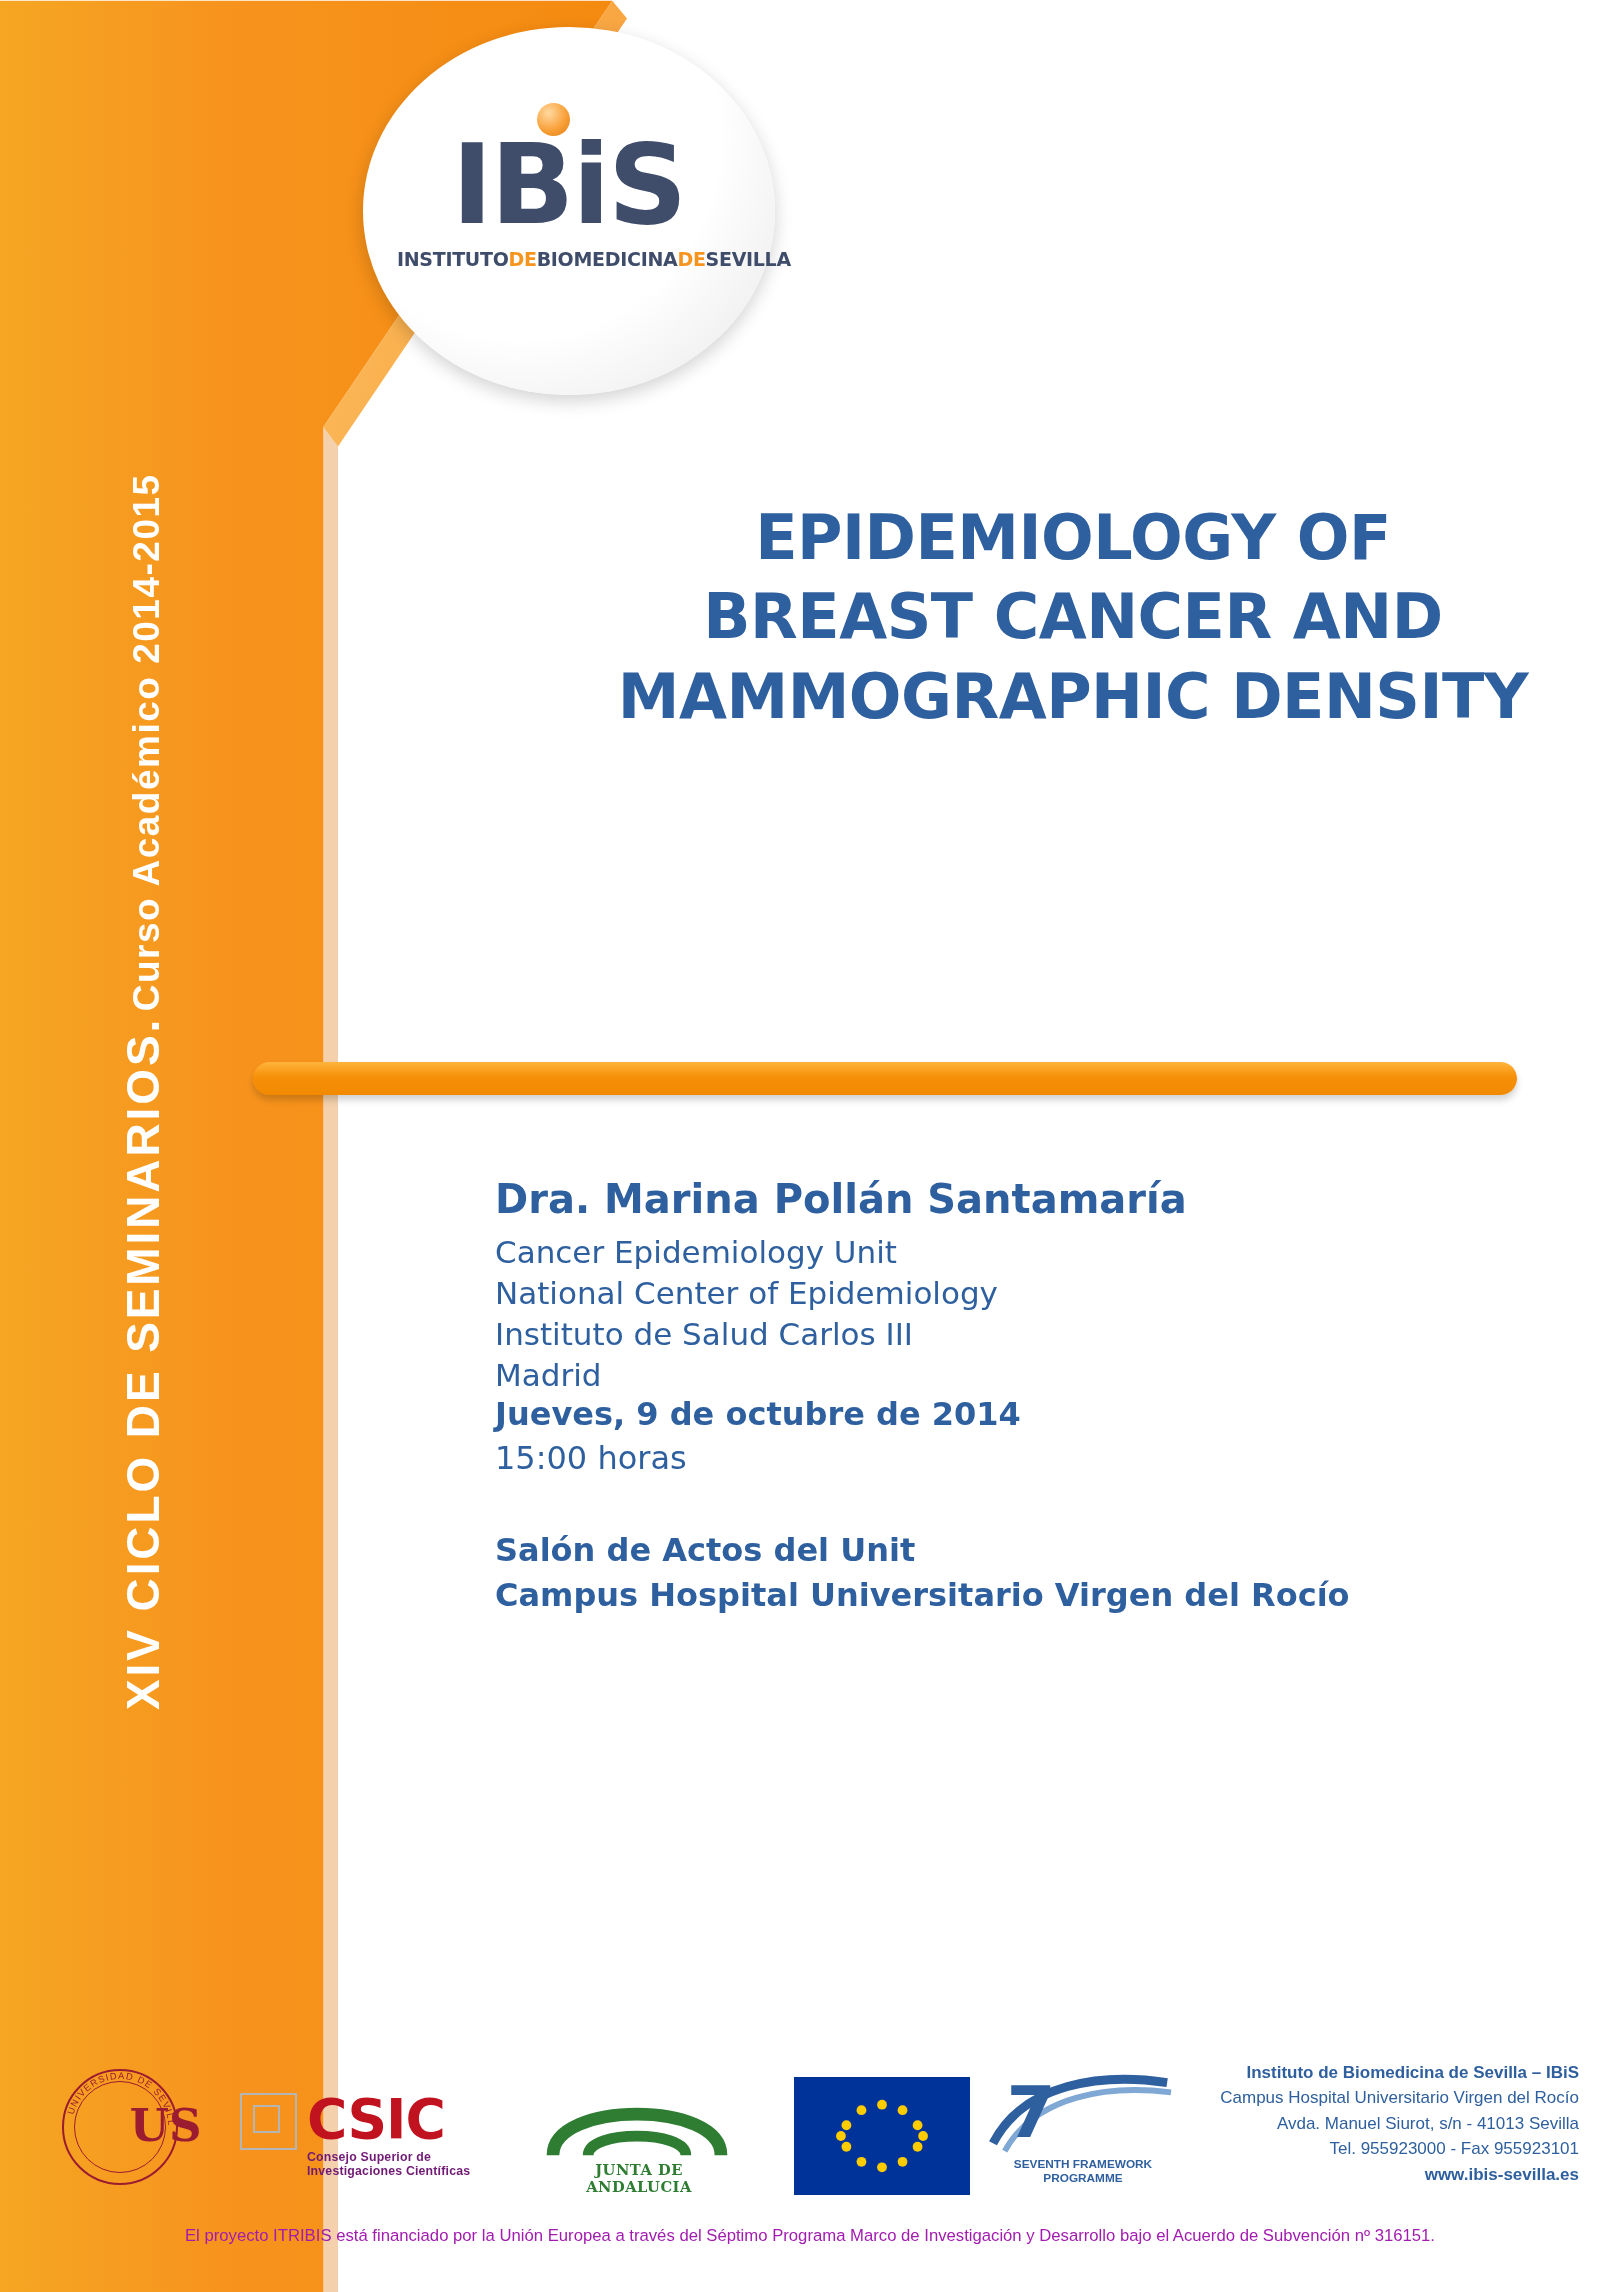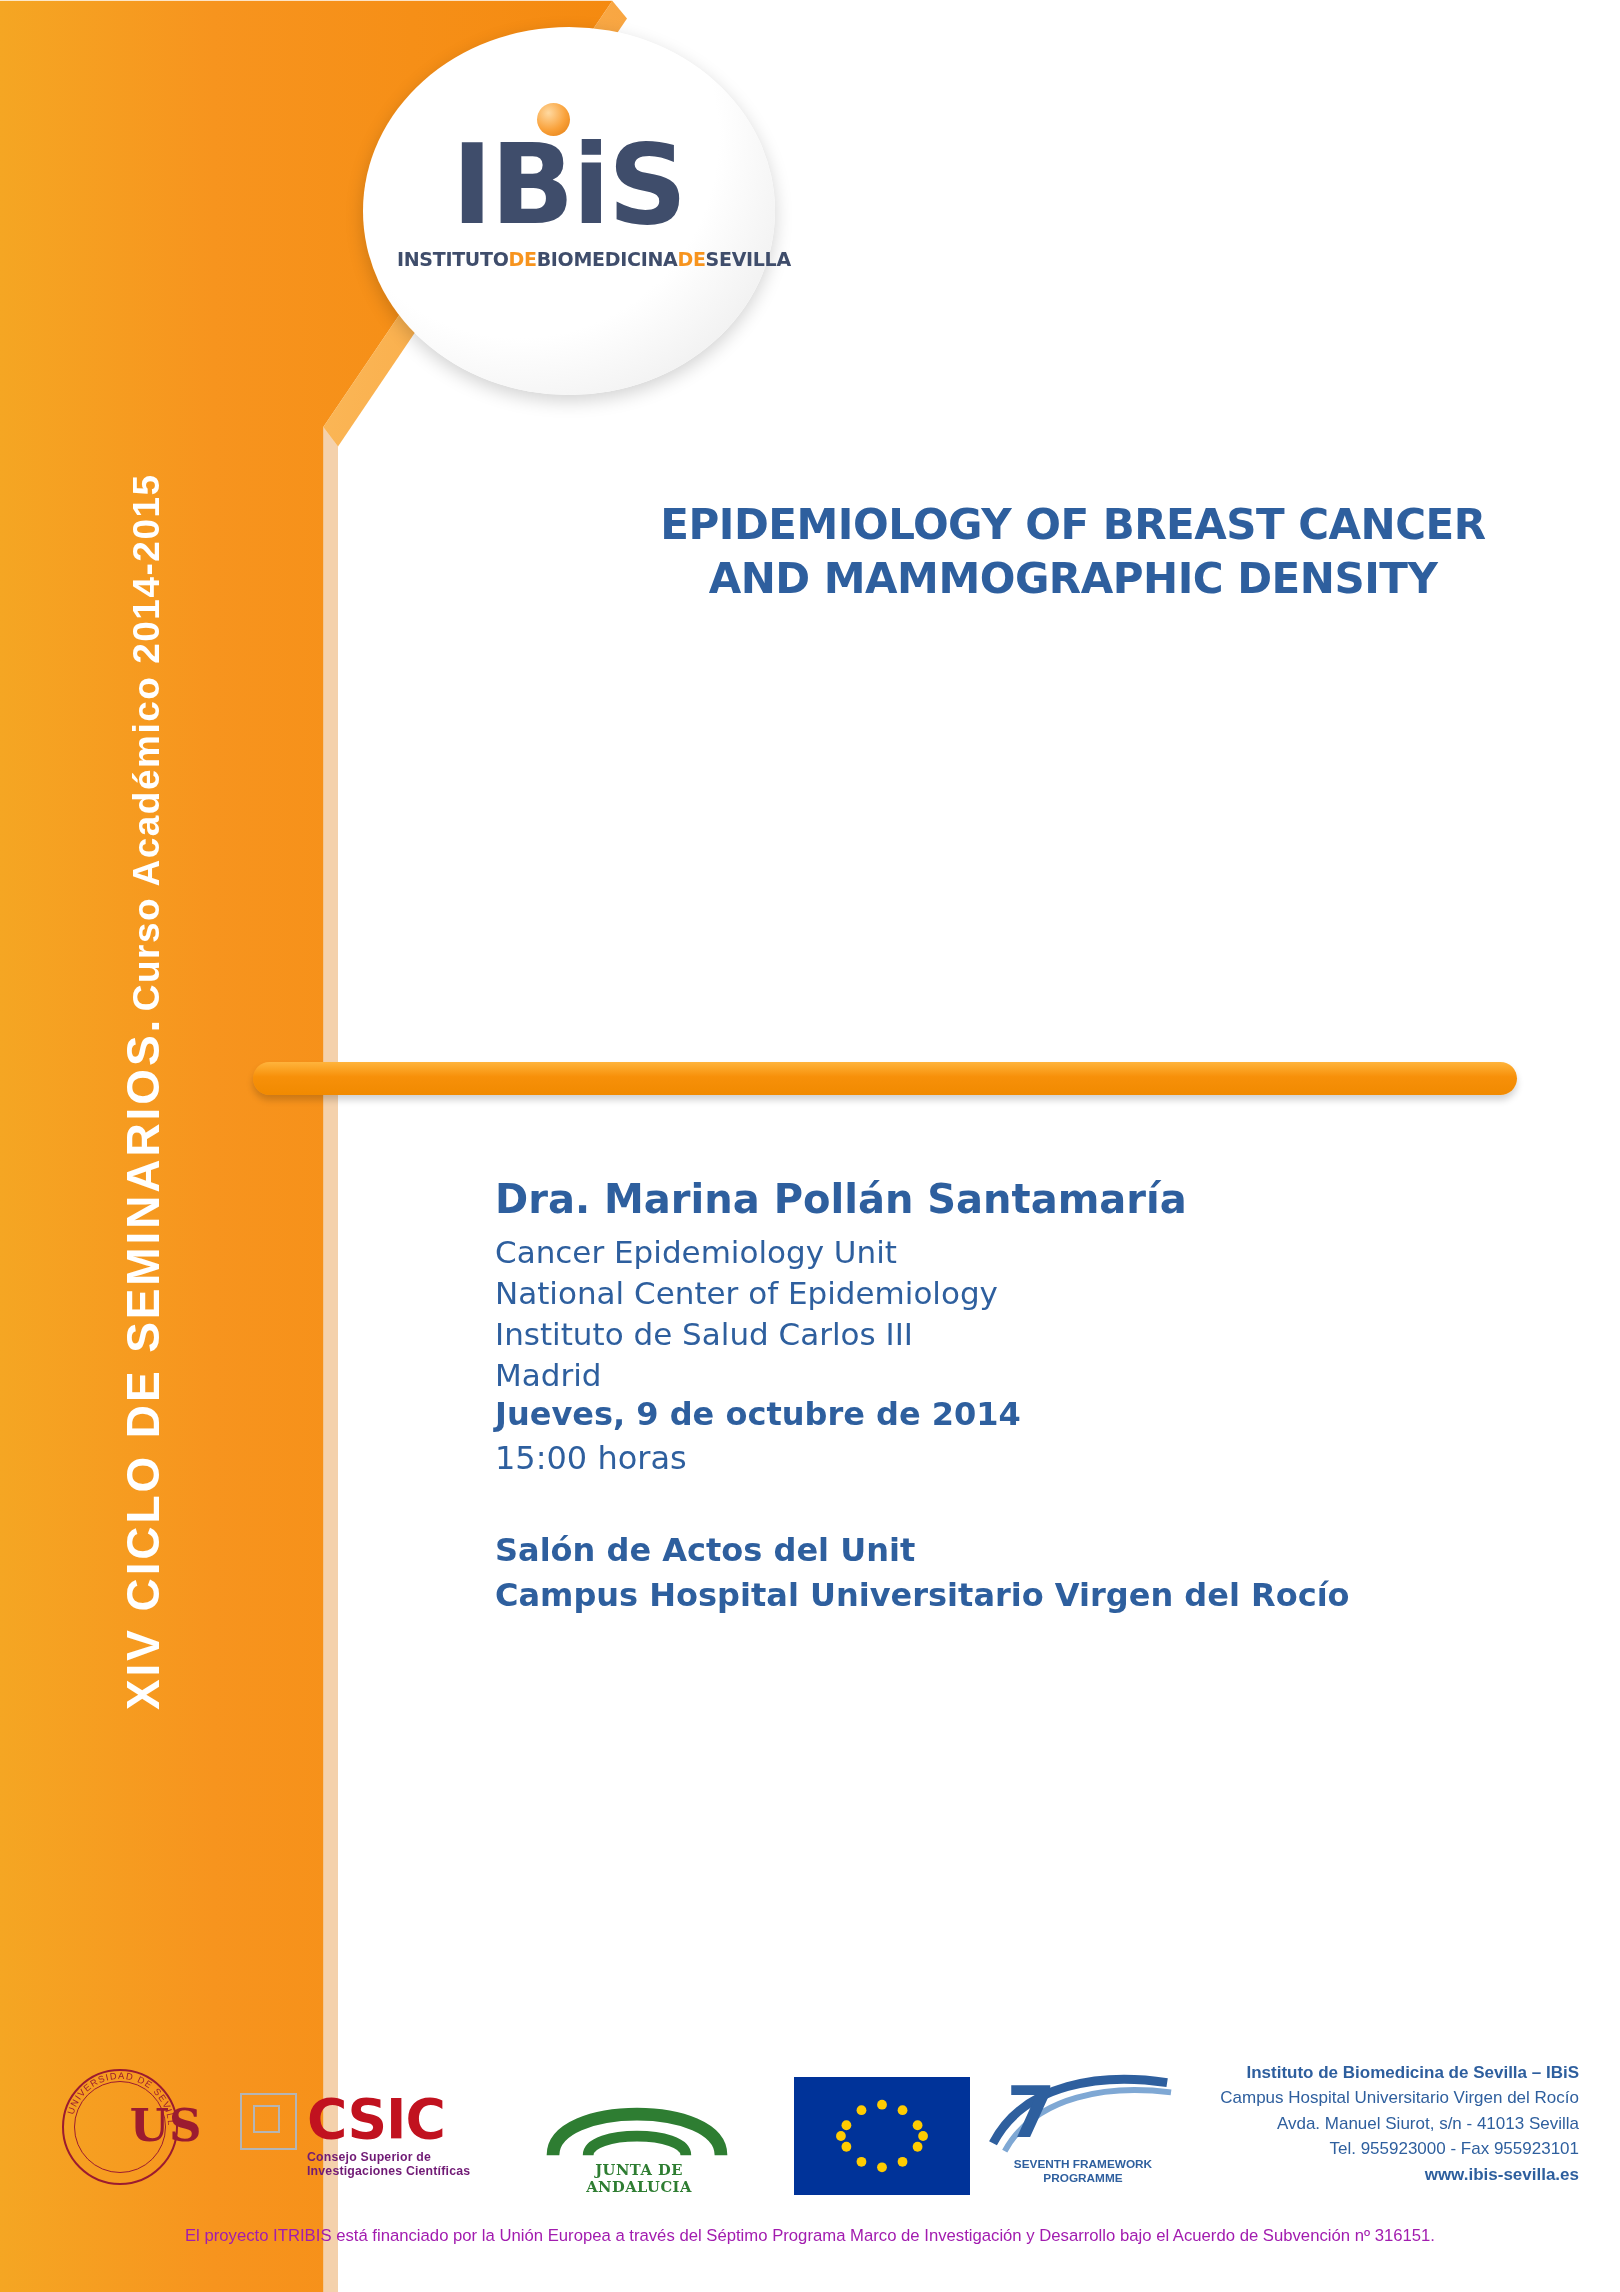--- a/index.html
+++ b/index.html
@@ -113,21 +113,21 @@
   }
 
   
   .main-title {
     position: absolute;
     left: 617px;
     top: 498px;
     width: 912px;
     text-align: center;
     color: #2e5f9e;
-    font-size: 42px;
+    font-size: 62px;
     font-weight: bold;
     line-height: 1.28;
     font-family: "DejaVu Sans", sans-serif;
     letter-spacing: -0.5px;
   }
 
   
   .divider {
     position: absolute;
     left: 253px;

